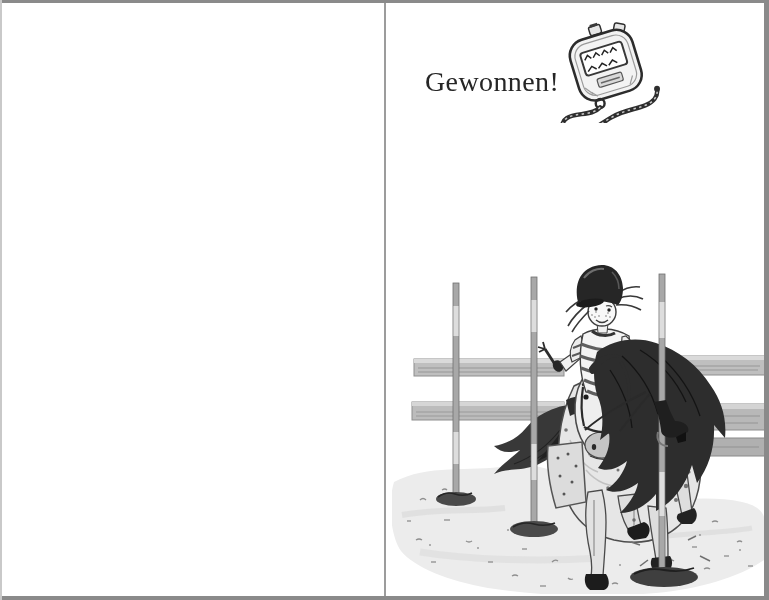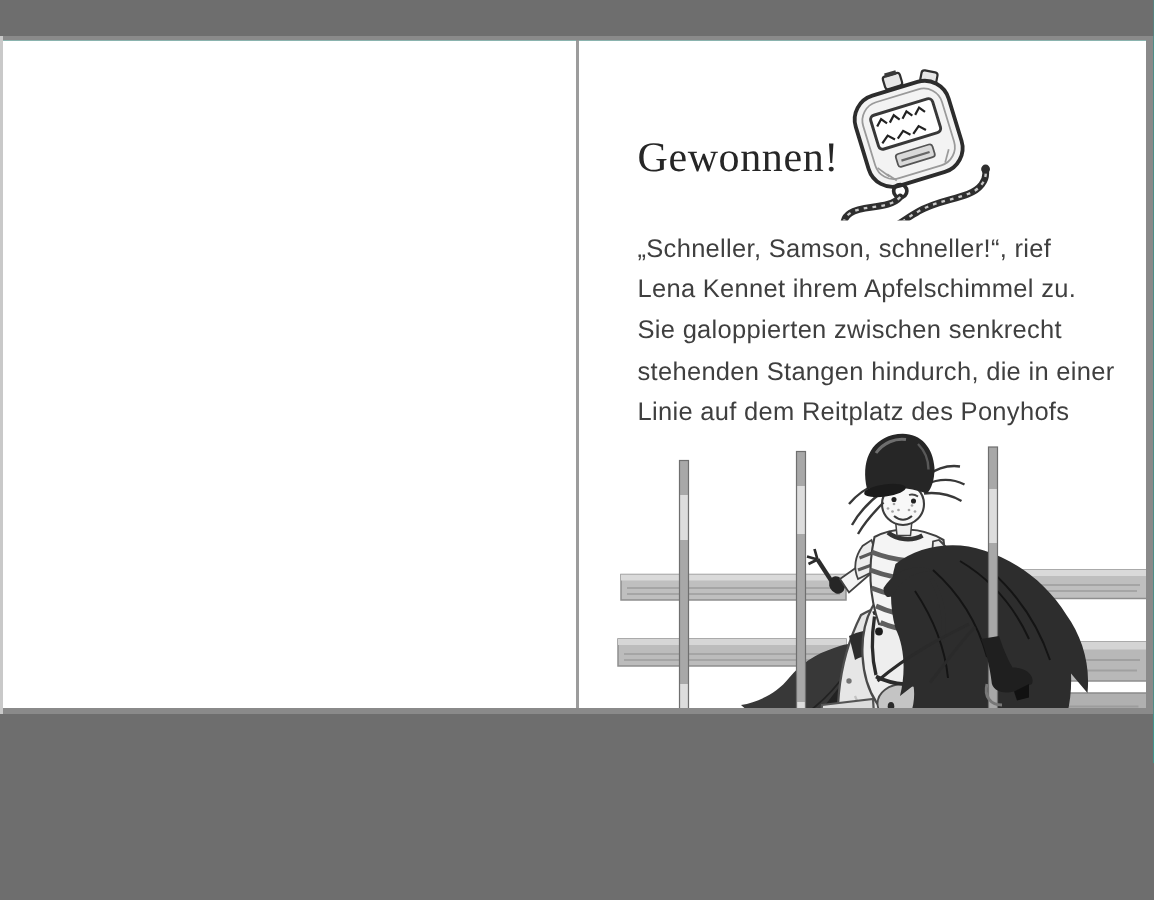--- a/index.html
+++ b/index.html
@@ -1,17 +1,17 @@
 <!DOCTYPE html>
 <html><head>
 <meta charset="utf-8">
 <style>
   html,body{margin:0;padding:0;background:#6e6e6e;}
-  .frame{position:relative;width:769px;height:452px;background:#14b8a6;overflow:hidden;
-         font-family:"Liberation Sans",sans-serif;margin-top:24px;}
+  .frame{position:relative;width:769px;height:600px;background:#ffffff;overflow:hidden;
+         font-family:"Liberation Sans",sans-serif;}
   .edge{position:absolute;background:#8a8a8a;z-index:20;}
   .edge-top{left:0;top:0;right:0;height:3px;}
   .edge-bottom{left:0;bottom:0;right:0;height:4px;}
   .edge-right{top:0;right:0;bottom:0;width:5px;}
   .edge-left{top:0;left:0;bottom:0;width:2px;background:#c9c9c9;}
   .divider{position:absolute;left:384px;top:0;bottom:0;width:2px;background:#9c9c9c;z-index:15;}
   .page{position:absolute;top:3px;bottom:4px;}
   .page-left{left:2px;width:382px;background:#ffffff;}
   .page-right{left:386px;right:5px;background:#ffffff;}
   .chapter-title{position:absolute;left:425px;top:66px;font-family:"Liberation Serif",serif;
@@ -59,27 +59,20 @@
           <path d="M33,66 l5,6"></path>
           <path d="M78,62 l-5,8"></path>
       </g>
     </g>
     <circle cx="49" cy="83" r="4.5" fill="none" stroke="#2c2c2c" stroke-width="2.5"></circle>
     <path d="M49,87 C41,96 24,92 15,98 C6,104 12,114 26,113 C42,112 50,103 61,97 C73,90 85,89 95,85 C103,82 108,76 107,69" stroke="#2e2e2e" stroke-width="4.6" fill="none" stroke-linecap="round"></path>
     <path d="M49,87 C41,96 24,92 15,98 C6,104 12,114 26,113 C42,112 50,103 61,97 C73,90 85,89 95,85 C103,82 108,76 107,69" stroke="#c9c9c9" stroke-width="1.6" fill="none" stroke-dasharray="2.5 3.5"></path>
     <circle cx="107" cy="68" r="3" fill="#2e2e2e"></circle>
   </svg>
 
-  <div class="story">
-    <div>„Schneller, Samson, schneller!“, rief</div>
-    <div>Lena Kennet ihrem Apfelschimmel zu.</div>
-    <div>Sie galoppierten zwischen senkrecht</div>
-    <div>stehenden Stangen hindurch, die in einer</div>
-    <div>Linie auf dem Reitplatz des Ponyhofs</div>
-  </div>
 
   <svg class="scene" width="376" height="332" viewBox="392 262 376 332" aria-label="Girl in riding helmet on dappled pony galloping between vertical slalom poles, wooden fence behind, sandy riding arena">
 
     <g>
       <path d="M394,482 C428,464 468,472 508,466 C546,460 576,482 602,494 C644,508 700,492 742,502 C760,506 766,514 765,526 L764,560 C738,578 698,589 656,593 C598,598 538,596 488,588 C448,581 414,567 401,551 C390,535 388,502 394,482 Z" fill="#ececec"></path>
       <path d="M402,515 C440,508 470,512 505,508" stroke="#d8d8d8" stroke-width="6" fill="none" opacity=".6"></path>
       <path d="M420,552 C470,560 540,562 600,558" stroke="#dcdcdc" stroke-width="7" fill="none" opacity=".6"></path>
       <path d="M640,540 C680,532 720,534 752,528" stroke="#d8d8d8" stroke-width="5" fill="none" opacity=".6"></path>
       <g stroke="#8f8f8f" stroke-width="1.3" fill="none">
         <path d="M420,500 q3,-3 6,0"></path>

